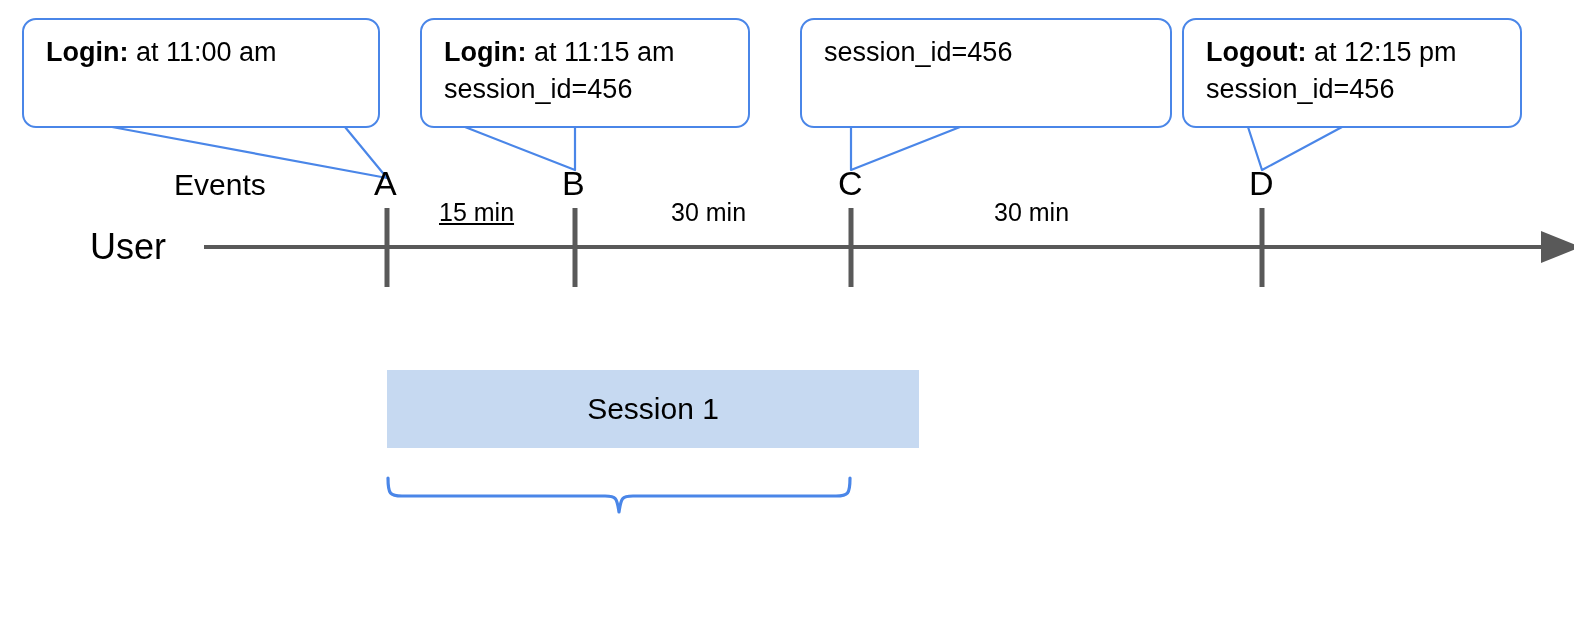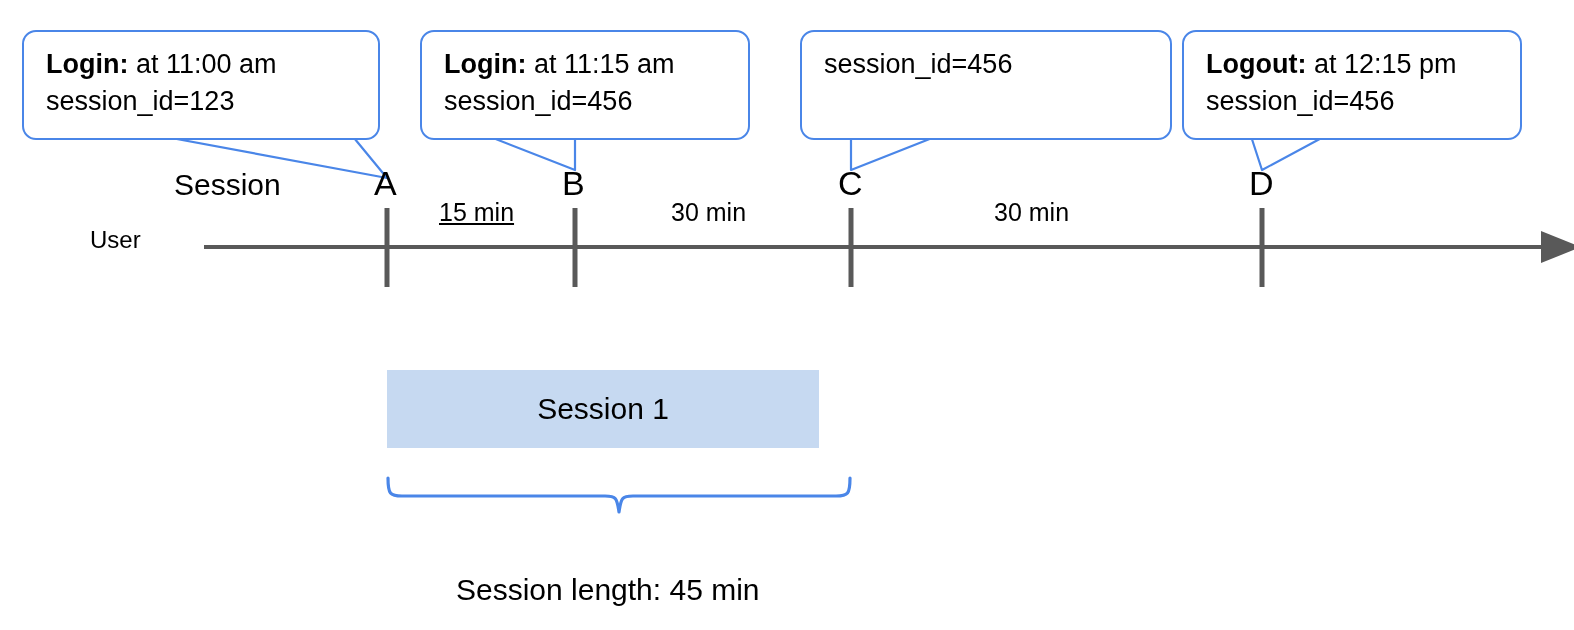--- a/index.html
+++ b/index.html
@@ -27,39 +27,38 @@
     overflow: visible;
   }
   .bubble-box {
     position: absolute;
     box-sizing: border-box;
     background: #ffffff;
     border: 2px solid #4a86e8;
     border-radius: 14px;
     padding: 14px 18px 16px 22px;
     z-index: 3;
-    margin-top: 12px;
   }
   .bubble-line {
     font-size: 27px;
     line-height: 1.38;
     white-space: nowrap;
     color: #000000;
   }
   .bubble-line .lead {
     font-weight: bold;
   }
   .txt {
     position: absolute;
     white-space: nowrap;
     color: #000000;
     z-index: 4;
   }
   .axis-label {
-    font-size: 24px;
+    font-size: 36px;
   }
   .event-letter {
     font-size: 34px;
   }
   .events-label {
     font-size: 30px;
   }
   .gap-label {
     font-size: 25px;
   }
@@ -81,21 +80,20 @@
 </style>
 </head>
 <body>
 
 <div id="canvas">
 
   <div class="bubble-box" style="left:22px; top:18px; width:358px; height:110px;">
     <div class="bubble-line">
       <span class="lead">Login:</span><span> at 11:00 am</span>
     </div>
-    <div class="bubble-line">session_id=123</div>
   </div>
 
   <div class="bubble-box" style="left:420px; top:18px; width:330px; height:110px;">
     <div class="bubble-line">
       <span class="lead">Login:</span><span> at 11:15 am</span>
     </div>
     <div class="bubble-line">session_id=456</div>
   </div>
 
   <div class="bubble-box" style="left:800px; top:18px; width:372px; height:110px;">
@@ -133,32 +131,31 @@
 
     <path d="M 388,478
              C 388,494 390,496 402,496
              L 605,496
              C 616,496 617,498 619,512
              C 621,498 622,496 633,496
              L 836,496
              C 848,496 850,494 850,478" fill="none" stroke="#4a86e8" stroke-width="3.2" stroke-linecap="round" stroke-linejoin="round"></path>
   </svg>
 
-  <div class="txt events-label" style="left:174px; top:168px;">Session</div>
+  <div class="txt events-label" style="left:174px; top:168px;">Events</div>
 
   <div class="txt axis-label" style="left:90px; top:226px;">User</div>
 
   <div class="txt event-letter" style="left:374px; top:164px;">A</div>
   <div class="txt event-letter" style="left:562px; top:164px;">B</div>
   <div class="txt event-letter" style="left:838px; top:164px;">C</div>
   <div class="txt event-letter" style="left:1249px; top:164px;">D</div>
 
   <div class="txt gap-label" style="left:439px; top:198px;text-decoration:underline;">15 min</div>
   <div class="txt gap-label" style="left:671px; top:198px;">30 min</div>
   <div class="txt gap-label" style="left:994px; top:198px;">30 min</div>
 
-  <div class="session-bar" style="left:387px; top:370px; width:432px; height:78px;">
+  <div class="session-bar" style="left:387px; top:370px; width:532px; height:78px;">
     <span class="session-bar-label">Session 1</span>
   </div>
 
-  <div class="txt session-length" style="left:456px; top:573px;">Session length: 45 min</div>
 
 </div>
 
 </body></html>

